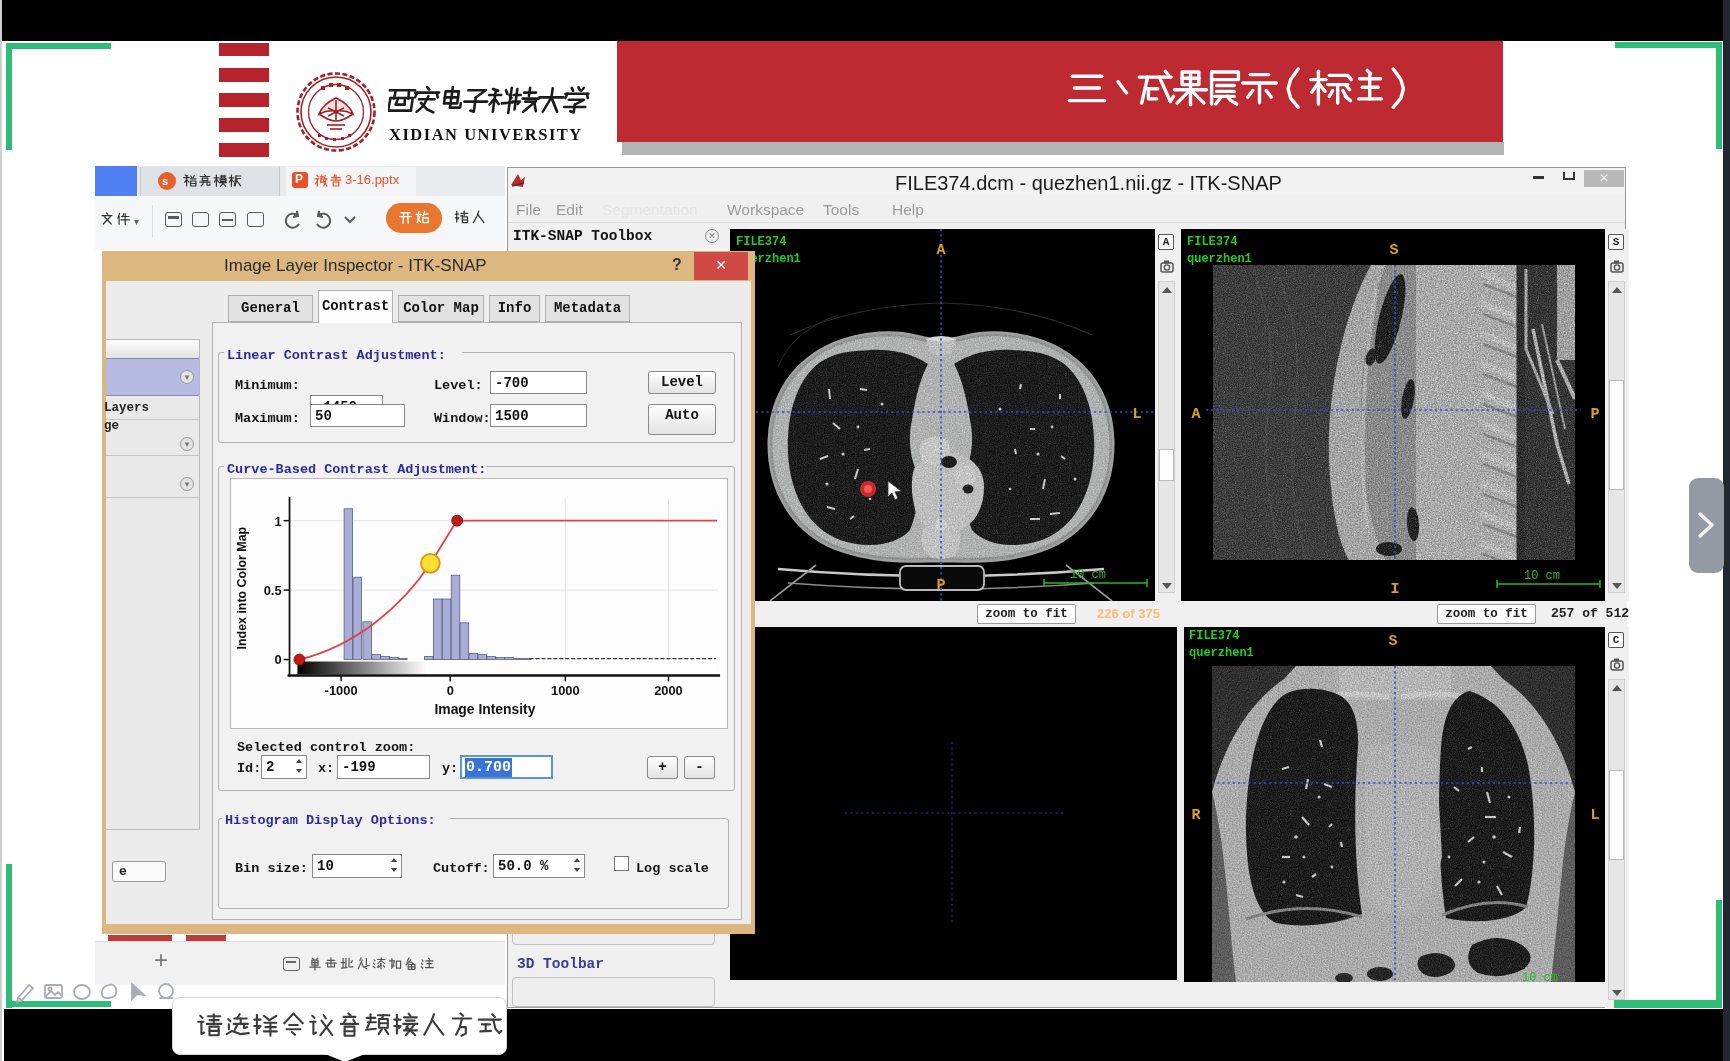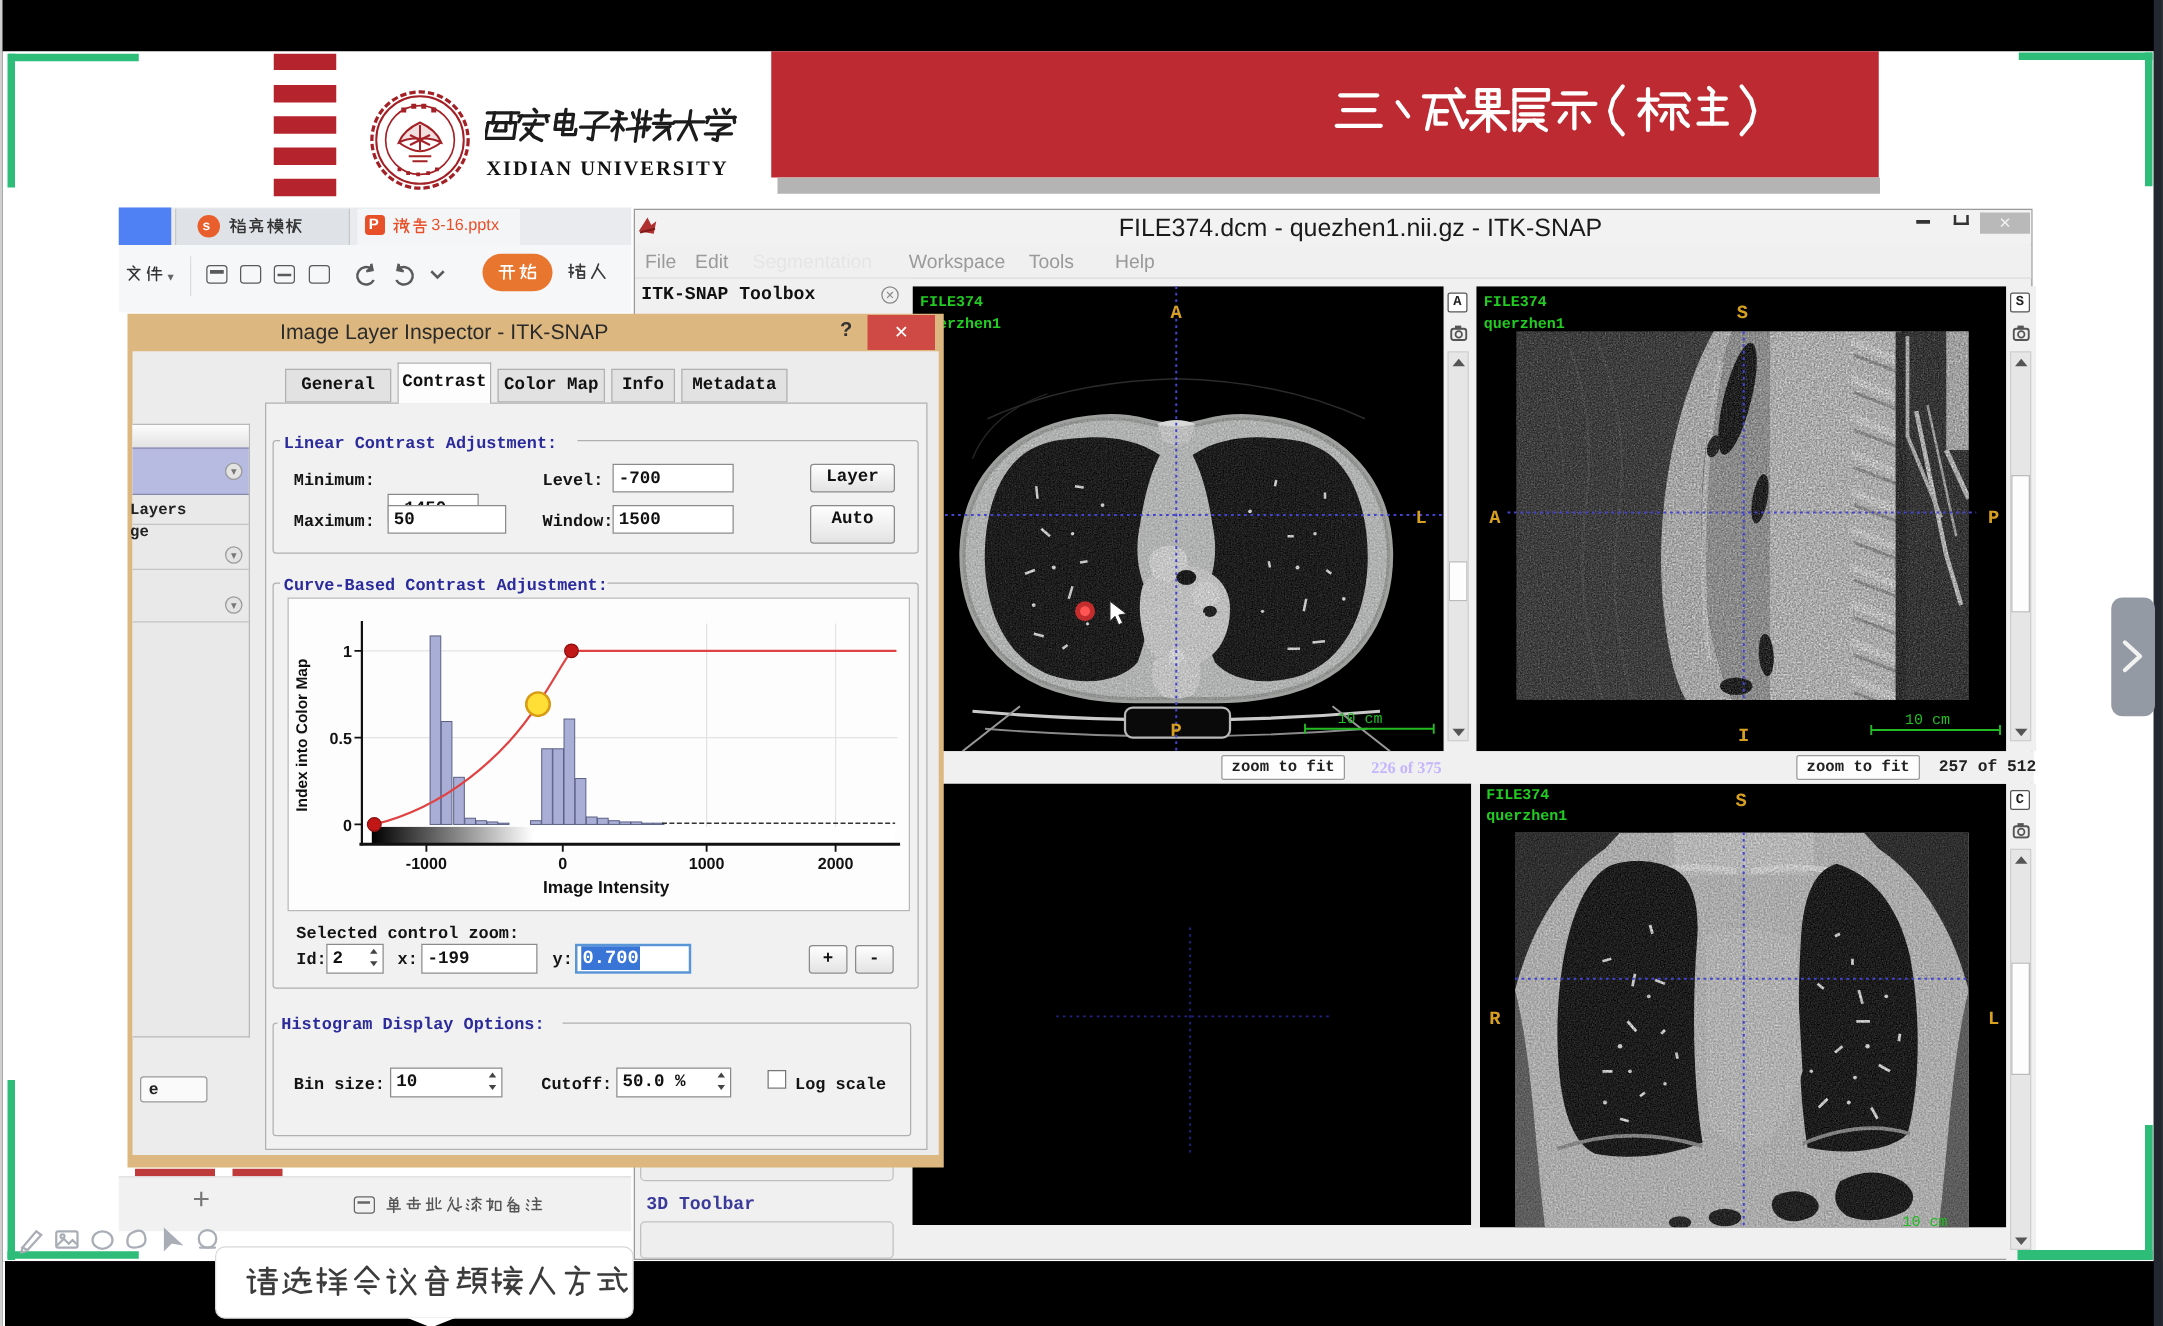--- a/index.html
+++ b/index.html
@@ -369,21 +369,21 @@
 <div class="ab" style="left:512px;top:925px;width:203px;height:20px;background:#eee;border:1px solid #c0c0c0;border-radius:4px"></div>
 <div class="ab" style="left:517px;top:956px;width:120px;height:18px;font-family:'Liberation Mono',monospace;font-weight:bold;font-size:14.5px;color:#3a3a9a;white-space:nowrap">3D Toolbar</div>
 <div class="ab" style="left:512px;top:977px;width:203px;height:30px;background:#eee;border:1px solid #c0c0c0;border-radius:4px"></div>
 <div class="ab" style="left:1627px;top:167px;width:89px;height:841px;background:#fff"></div>
 <div class="ab" style="left:1689px;top:478px;width:35px;height:95px;background:#939aa4;border-radius:9px"></div>
 <svg class="ab" style="left:1695px;top:510px" width="22" height="30">
     <path d="M5 4 L17 15 L5 26" fill="none" stroke="#f2f2f2" stroke-width="3.5" stroke-linecap="round" stroke-linejoin="round"></path>
   </svg>
 <div class="ab" style="left:730px;top:601px;width:897px;height:26px;background:#f0f0f0"></div>
 <div class="ab" style="left:977px;top:604px;width:99px;height:20px;background:#fdfdfd;border:1px solid #9a9a9a;border-radius:2px;font-family:'Liberation Mono',monospace;font-weight:bold;font-size:12.5px;text-align:center;line-height:18px;color:#222">zoom to fit</div>
-<div class="ab" style="left:1097px;top:606px;width:90px;height:16px;font-family:Liberation Serif, serif;font-weight:bold;font-size:13px;color:#c4b5fd;white-space:nowrap">226 of 375</div>
+<div class="ab" style="left:1097px;top:606px;width:90px;height:16px;font-family:Liberation Sans, sans-serif;font-weight:bold;font-size:13px;color:#fdba74;white-space:nowrap">226 of 375</div>
 <div class="ab" style="left:1437px;top:604px;width:99px;height:20px;background:#fdfdfd;border:1px solid #9a9a9a;border-radius:2px;font-family:'Liberation Mono',monospace;font-weight:bold;font-size:12.5px;text-align:center;line-height:18px;color:#222">zoom to fit</div>
 <div class="ab" style="left:1551px;top:606px;width:90px;height:16px;font-family:'Liberation Mono',monospace;font-weight:bold;font-size:13px;color:#222;white-space:nowrap">257 of 512</div>
 <div class="ab" style="left:1155px;top:229px;width:24px;height:372px;background:#f0f0f0"></div>
 <div class="ab" style="left:1158px;top:234px;width:16px;height:16px;background:#fff;border:1.5px solid #555;border-radius:2px;font-family:'Liberation Mono',monospace;font-weight:bold;font-size:11px;text-align:center;line-height:14px;color:#222">A</div>
 <svg class="ab" style="left:1159px;top:259px" width="16" height="14">
     <rect x="2" y="4" width="12" height="9" rx="2" fill="none" stroke="#555" stroke-width="1.5"></rect>
     <circle cx="8" cy="8.5" r="2.6" fill="none" stroke="#555" stroke-width="1.4"></circle>
     <rect x="5" y="1.5" width="5" height="3" fill="#555"></rect>
   </svg>
 <div class="ab" style="left:1158px;top:281px;width:17px;height:312px;background:#e6e6e6;border:1px solid #cfcfcf"></div>
@@ -702,21 +702,21 @@
 <div class="ab" style="left:224px;top:345px;width:238px;height:15px;background:#f1f1f1;padding:0 3px"><span class="glab">Linear Contrast Adjustment:</span></div>
 <div class="ab" style="left:235px;top:375px;width:80px;height:18px"><span class="blab">Minimum:</span></div>
 <div class="ab" style="left:310px;top:371px;width:95px;height:23px">
     <input class="inp ab" style="left: 0px; top: 0px; width: 73px; height: 23px; margin-top: 24px;" value="-1450">
   </div>
 <div class="ab" style="left:434px;top:375px;width:60px;height:18px"><span class="blab">Level:</span></div>
 <div class="ab" style="left:490px;top:371px;width:97px;height:23px">
     <input class="inp ab" style="left: 0px; top: 0px; width: 97px; height: 23px;" value="-700">
   </div>
 <div class="ab" style="left:648px;top:371px;width:68px;height:23px;line-height:21px">
-    <div class="btn" style="width:68px;height:23px;line-height:21px">Layer</div>
+    <div class="btn" style="width:68px;height:23px;line-height:21px">Level</div>
   </div>
 <div class="ab" style="left:235px;top:408px;width:80px;height:18px"><span class="blab">Maximum:</span></div>
 <div class="ab" style="left:310px;top:404px;width:106px;height:23px">
     <input class="inp ab" style="left: 0px; top: 0px; width: 95px; height: 23px;" value="50">
   </div>
 <div class="ab" style="left:434px;top:408px;width:70px;height:18px"><span class="blab">Window:</span></div>
 <div class="ab" style="left:490px;top:404px;width:97px;height:23px">
     <input class="inp ab" style="left: 0px; top: 0px; width: 97px; height: 23px;" value="1500">
   </div>
 <div class="ab" style="left:648px;top:404px;width:68px;height:23px">

